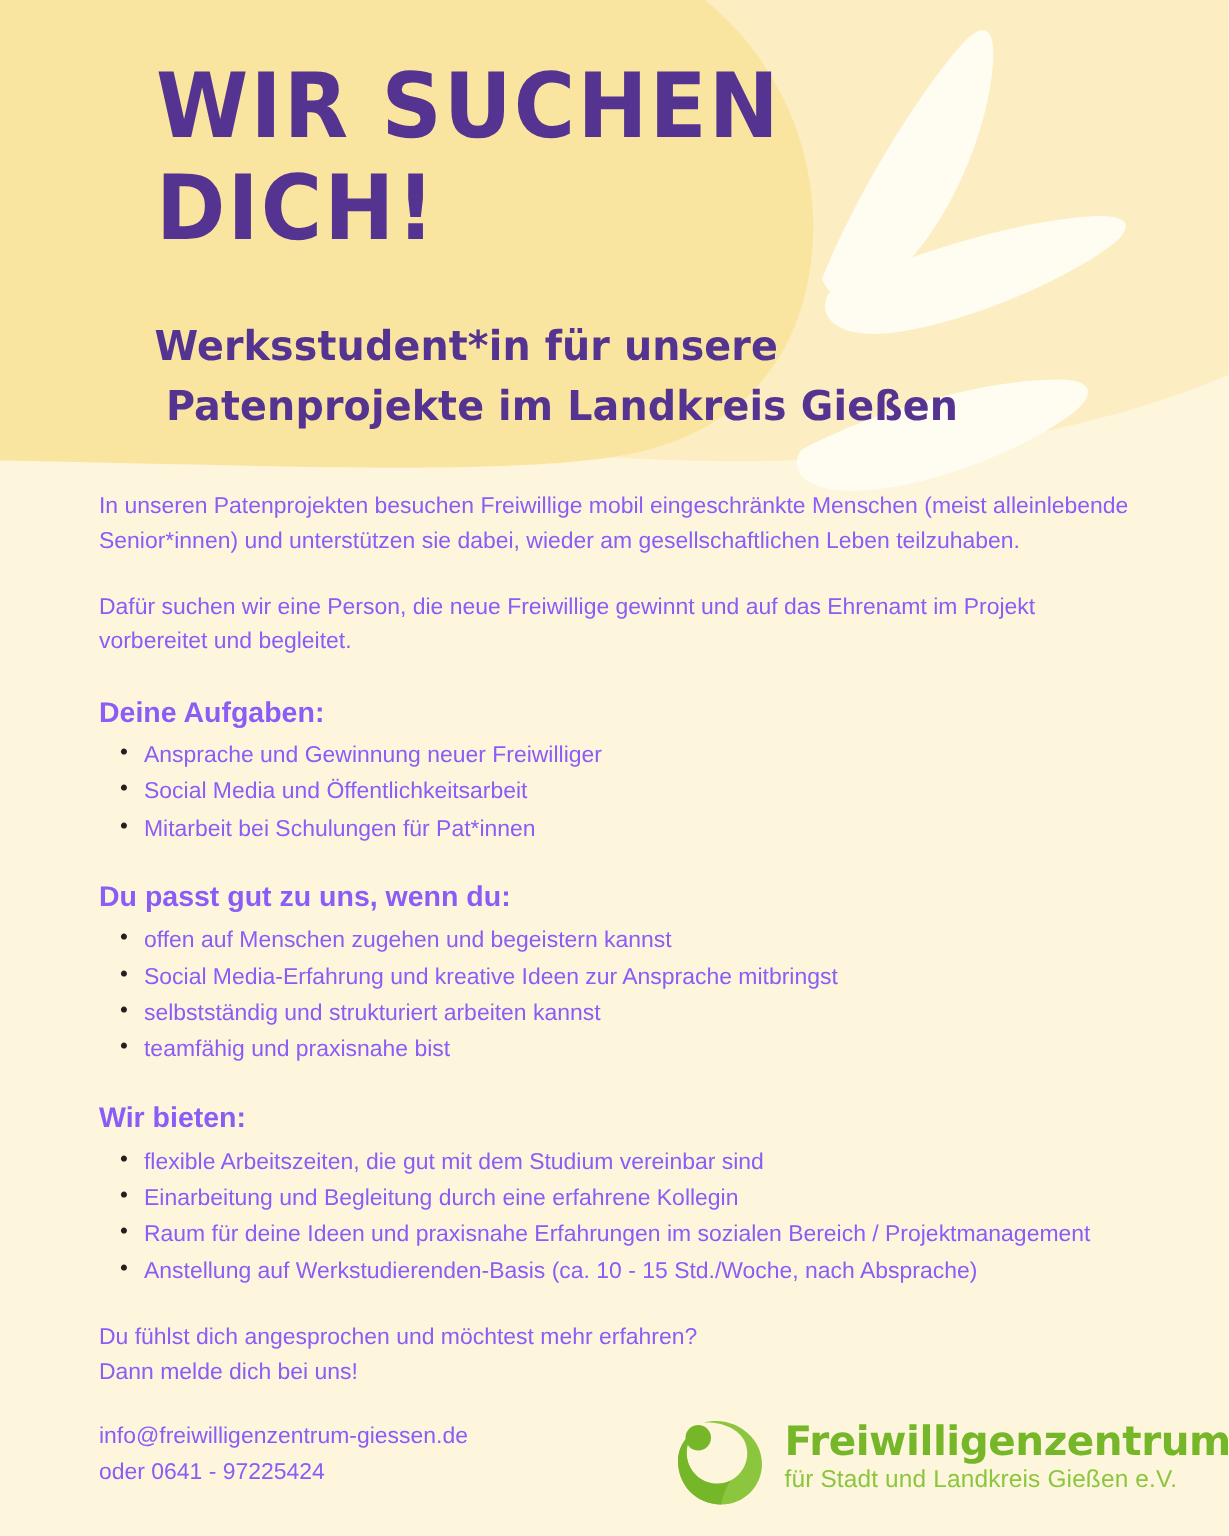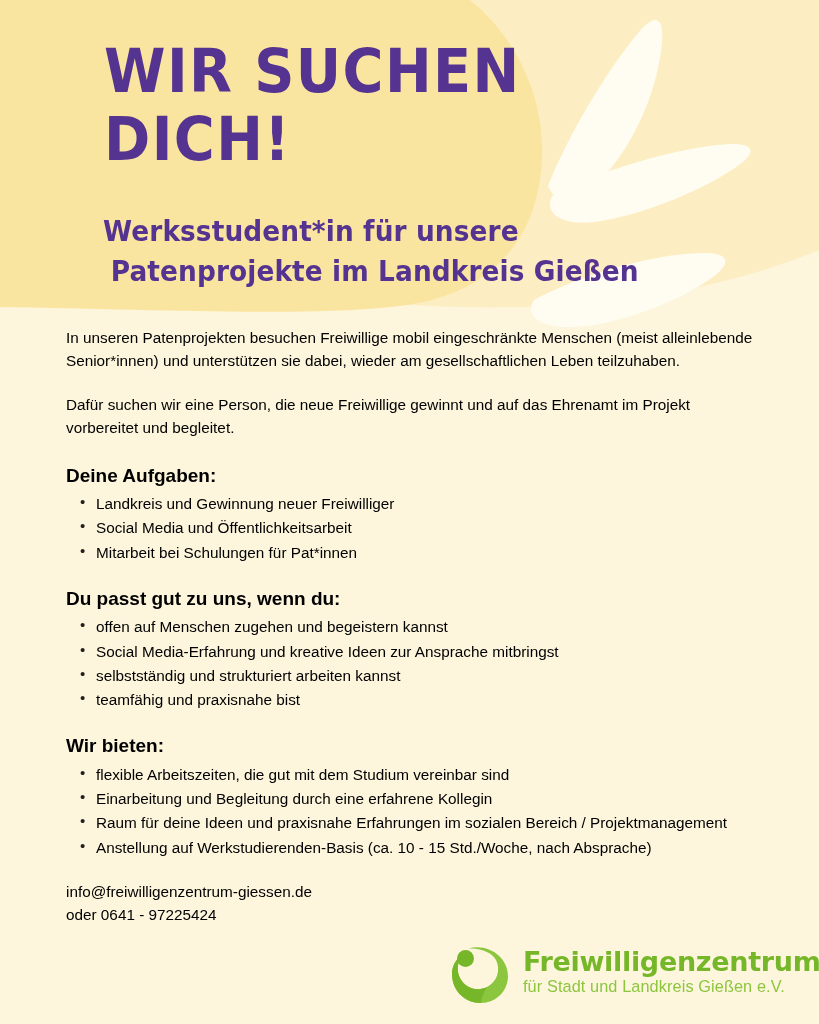--- a/index.html
+++ b/index.html
@@ -73,21 +73,21 @@
     transform-origin: left center;
   }
   .subhead .l2 { display: block; padding-left: 8px; }
 
   
   .body-zone {
     position: absolute;
     left: 66px;
     top: 326px;
     width: 690px;
-    color: #000000;
+    color: #8b5cf6;
     font-size: 15.3px;
     line-height: 1.53;
   }
   .para {
     margin: 0 0 20px 0;
   }
   .para.tight { margin-bottom: 22px; }
 
   .section { margin: 0 0 21px 0; }
   .section-title {
@@ -192,21 +192,21 @@
   </div>
 
   <div class="body-zone">
 
     <p class="para">In unseren Patenprojekten  besuchen Freiwillige mobil eingeschränkte Menschen (meist alleinlebende Senior*innen) und unterstützen sie dabei, wieder am gesellschaftlichen Leben teilzuhaben.</p>
     <p class="para tight">Dafür suchen wir eine Person, die neue Freiwillige gewinnt und auf das Ehrenamt im Projekt vorbereitet und begleitet.</p>
 
     <div class="section">
       <p class="section-title">Deine Aufgaben:</p>
       <ul class="bullets">
-        <li>Landkreis und Gewinnung neuer Freiwilliger</li>
+        <li>Ansprache und Gewinnung neuer Freiwilliger</li>
         <li>Social Media und Öffentlichkeitsarbeit</li>
         <li>Mitarbeit bei Schulungen für Pat*innen</li>
       </ul>
     </div>
 
     <div class="section">
       <p class="section-title">Du passt gut zu uns, wenn du:</p>
       <ul class="bullets">
         <li>offen auf Menschen zugehen und begeistern kannst</li>
         <li>Social Media-Erfahrung und kreative Ideen zur Ansprache mitbringst</li>
@@ -218,20 +218,24 @@
     <div class="section">
       <p class="section-title">Wir bieten:</p>
       <ul class="bullets">
         <li>flexible Arbeitszeiten, die gut mit dem Studium vereinbar sind</li>
         <li>Einarbeitung und Begleitung durch eine erfahrene Kollegin</li>
         <li>Raum für deine Ideen und praxisnahe Erfahrungen im sozialen Bereich / Projektmanagement</li>
         <li>Anstellung auf Werkstudierenden-Basis (ca. 10 - 15 Std./Woche, nach Absprache)</li>
       </ul>
     </div>
 
+    <div class="closing">
+      <div>Du fühlst dich angesprochen und möchtest mehr erfahren?</div>
+      <div>Dann melde dich bei uns!</div>
+    </div>
 
     <div class="contact">
       <div>info@freiwilligenzentrum-giessen.de</div>
       <div>oder 0641 - 97225424</div>
     </div>
 
   </div>
 
   <div class="logo">
     <svg class="logo-mark" viewBox="0 0 66 66" xmlns="http://www.w3.org/2000/svg" aria-hidden="true">

